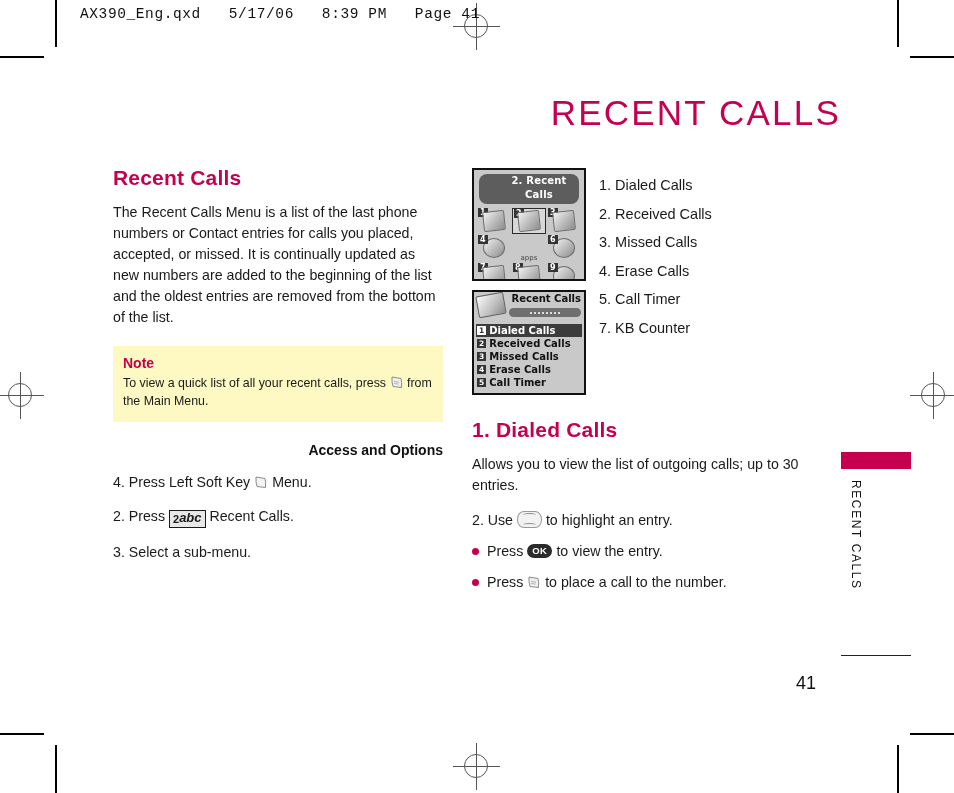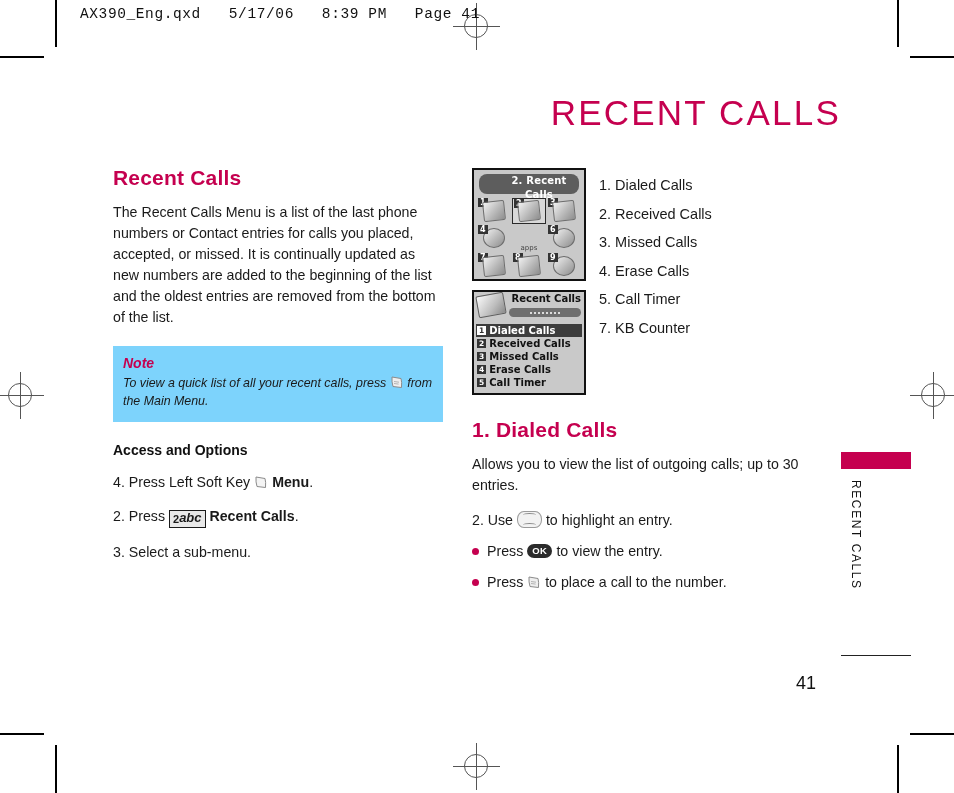--- a/index.html
+++ b/index.html
@@ -81,51 +81,51 @@
   p.body {
     margin: 0;
     font-size: 14.2px;
     line-height: 21px;
     color: #1a1a1a;
   }
 
   
   .note-box {
     margin-top: 18px;
-    background: #7dd3fc;
+    background: #fef9c3;
     padding: 9px 10px 12px 10px;
     width: 310px;
-    font-style: italic;
   }
   .note-title {
     font-size: 14px;
     font-weight: 700;
     color: #c5004f;
     margin-bottom: 3px;
   }
   .note-text {
     font-size: 12.4px;
     line-height: 18px;
     color: #1a1a1a;
   }
 
   
   .subhead {
     margin-top: 20px;
     font-size: 14px;
     font-weight: 700;
     color: #111;
+    text-align: right;
   }
   .step {
     margin-top: 14px;
     font-size: 14.2px;
     line-height: 20px;
     color: #1a1a1a;
   }
-  .step b { font-weight: 700; margin-top: 27px; }
+  .step b { font-weight: 400; margin-top: 27px; }
 
   .bullet-line {
     margin-top: 11px;
     font-size: 14.2px;
     line-height: 20px;
     display: flex;
     align-items: center;
   }
   .dot {
     width: 7px; height: 7px;
@@ -214,21 +214,21 @@
 
   .shot-title-pill {
     margin: 4px 5px 2px 5px;
     background: #5d5d5d;
     color: #fff;
     border-radius: 8px;
     font-size: 10px;
     font-weight: 700;
     text-align: center;
     line-height: 14px;
-    height: 20px;
+    height: 30px;
     letter-spacing: 0.2px;
     font-family: "DejaVu Sans", sans-serif;
     padding-left: 20px;
   }
   .grid-wrap {
     display: grid;
     grid-template-columns: 1fr 1fr 1fr;
     grid-template-rows: 1fr 1fr 1fr;
     gap: 1px;
     padding: 2px 3px 3px 3px;

